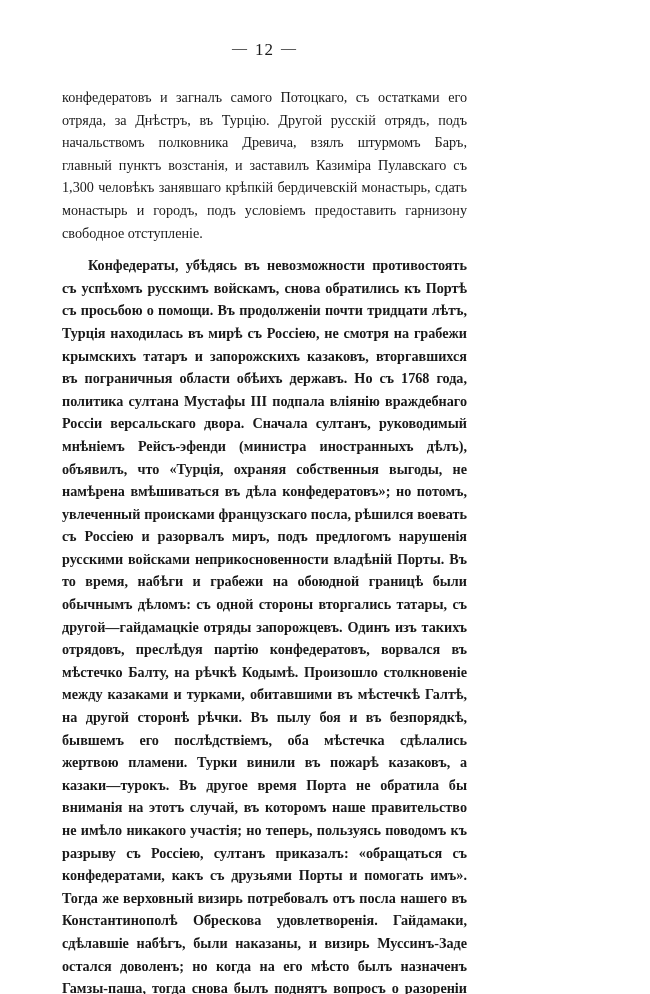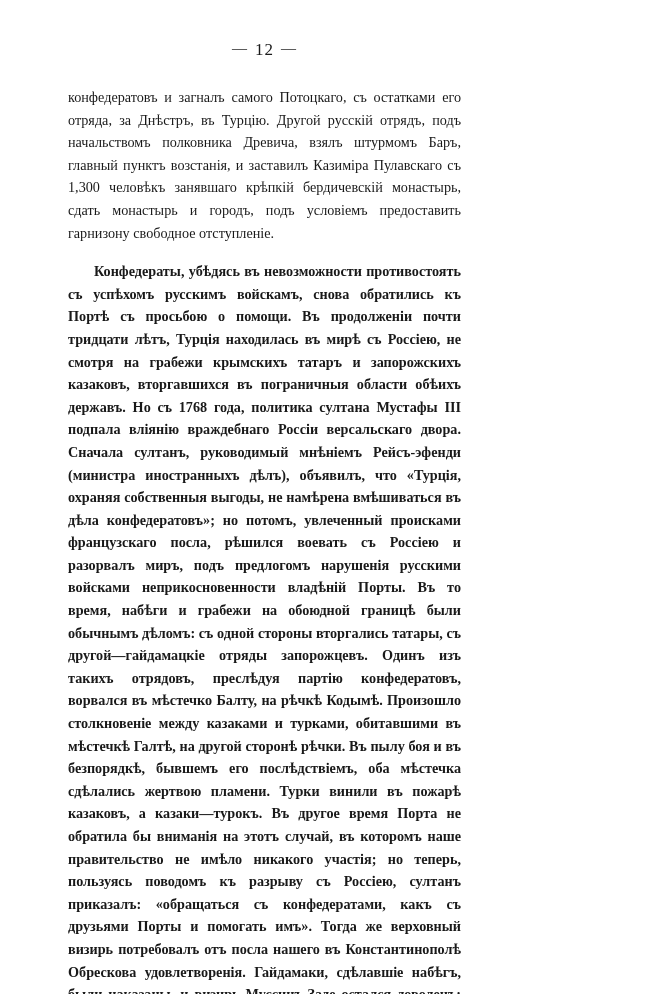--- a/index.html
+++ b/index.html
@@ -42,21 +42,21 @@
   .body-text {
     font-size: 14.2px;
     line-height: 22.6px;
     text-align: justify;
     text-justify: inter-word;
     -webkit-hyphens: none;
     hyphens: none;
     color: #191919;
   }
   .body-text p {
-    margin: 16px;
+    margin: 10px;
     text-indent: 26px;
   }
   .body-text p.first {
     text-indent: 0;
   }
   .body-text p + p {
     margin-top: 0;
     font-weight: bold;
   }
 </style>

